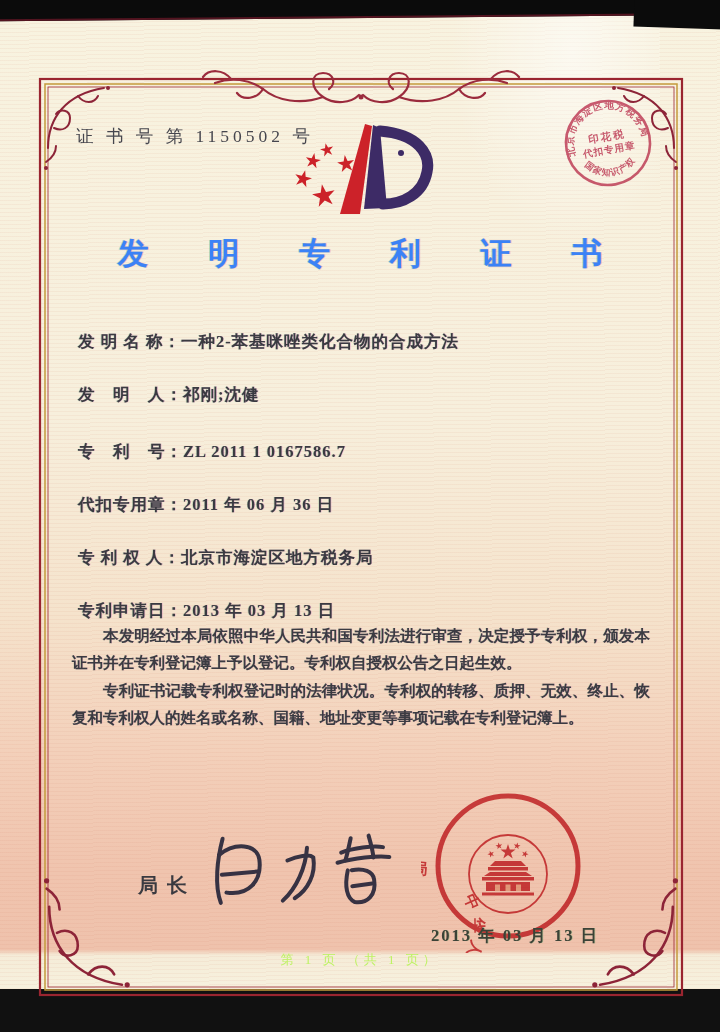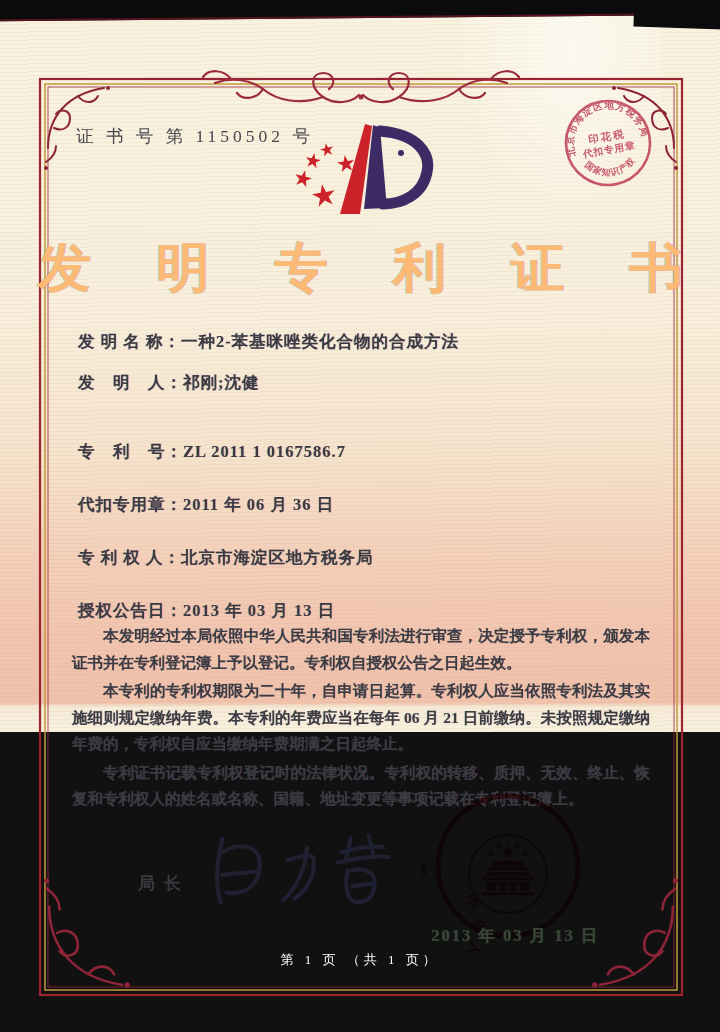--- a/index.html
+++ b/index.html
@@ -1,51 +1,51 @@
 <!DOCTYPE html>
 <html><head>
 <meta charset="utf-8">
 <style>
   html,body{margin:0;padding:0;width:720px;height:1032px;overflow:hidden;background:#111;}
-  .scan{position:absolute;inset:0;width:720px;height:732px;font-family:"Liberation Serif","DejaVu Serif",serif;}
+  .scan{position:absolute;inset:0;width:720px;height:989px;font-family:"Liberation Serif","DejaVu Serif",serif;}
   .paper{position:absolute;inset:0;background:linear-gradient(180deg,
       #f8f3e0 0%, #f7efdc 42%, #f5e3cc 62%, #f3d0ba 76%, #f0c4ae 88%, #efc2ac 96%,
       #f5ecd8 96.6%, #f7f1de 100%);}
   .paper::before{content:"";position:absolute;inset:0;pointer-events:none;
       background:repeating-linear-gradient(179deg, rgba(205,110,85,0.07) 0 1px, rgba(255,255,255,0) 1px 4px);}
   .paper::after{content:"";position:absolute;left:440px;top:0;width:220px;height:260px;pointer-events:none;
       background:radial-gradient(ellipse at 60% 20%, rgba(255,255,255,0.55), rgba(255,255,255,0) 65%);}
   .top-band{position:absolute;left:-6px;top:-10px;width:740px;height:26px;background:#0b0b0b;
       transform:rotate(-0.5deg);border-bottom:2px solid #531420;z-index:6;}
   .top-corner{position:absolute;right:-4px;top:-6px;width:90px;height:34px;background:#0b0b0b;
       transform:rotate(2deg);z-index:6;}
   .frame{position:absolute;inset:0;z-index:2;}
   .cert-no{position:absolute;left:76px;top:124px;font-size:17.5px;letter-spacing:4px;color:#46464e;z-index:3;}
   .logo{position:absolute;left:283px;top:116px;z-index:3;}
-  .title{position:absolute;left:0;top:233px;width:720px;text-align:center;font-size:53px;font-weight:bold;
-      color:#fdba74;letter-spacing:26px;text-indent:26px;z-index:3;
+  .title{position:absolute;left:0;top:233px;width:720px;text-align:center;font-size:31px;font-weight:bold;
+      color:#3b82f6;letter-spacing:26px;text-indent:26px;z-index:3;
       text-shadow:1px 0 rgba(190,40,170,0.30), -1px 0 rgba(30,150,90,0.28);}
   .fields{position:absolute;left:78px;top:0;z-index:3;}
   .field-row{position:absolute;left:0;white-space:nowrap;font-size:16.5px;font-weight:bold;color:#3a3a41;
       letter-spacing:1px;text-shadow:0.7px 0 rgba(190,40,170,0.25), -0.7px 0 rgba(30,150,90,0.22);}
-  .f0{top:331px;} .f1{top:372px;text-align:right;} .f2{top:441px;text-align:center;} .f3{top:494px;} .f4{top:547px;} .f5{top:600px;}
+  .f0{top:331px;} .f1{top:384px;text-align:right;} .f2{top:441px;text-align:center;} .f3{top:494px;} .f4{top:547px;} .f5{top:600px;}
   .paras{position:absolute;left:72px;top:622px;width:578px;z-index:3;}
   .paras p{margin:1px 0 2px 0;font-size:15.5px;line-height:26.5px;color:#3b3b42;text-align:justify;
       text-indent:2em;font-weight:bold;
       text-shadow:0.6px 0 rgba(190,40,170,0.22), -0.6px 0 rgba(30,150,90,0.20);}
-  .sig-label{position:absolute;left:138px;top:872px;font-size:17px;font-weight:bold;letter-spacing:9px;
+  .sig-label{position:absolute;left:138px;top:872px;font-size:20px;font-weight:bold;letter-spacing:9px;
       color:#3a3a40;z-index:4;}
   .signature{position:absolute;left:196px;top:830px;z-index:4;transform:rotate(-2deg);}
   .tax-stamp{position:absolute;left:553px;top:88px;z-index:4;mix-blend-mode:multiply;opacity:0.92;}
   .big-seal{position:absolute;left:421px;top:779px;z-index:4;mix-blend-mode:multiply;opacity:0.95;}
   .seal-date{position:absolute;left:430px;top:925px;width:170px;text-align:center;font-size:16.5px;
       font-weight:bold;letter-spacing:2px;color:#3c4237;z-index:5;
       text-shadow:0.7px 0 rgba(60,160,90,0.35);}
   .footer{position:absolute;left:0;top:951px;width:720px;text-align:center;font-size:13px;
-      letter-spacing:4px;color:#ffffff;z-index:3;}
+      letter-spacing:4px;color:#bef264;z-index:3;}
 </style>
 </head>
 <body>
 
 <div class="scan">
   <div class="paper"></div>
 
   <svg class="frame" width="720" height="1032" viewBox="0 0 720 1032">
     <defs>
       <path id="star" d="M0,-1 L0.2245,-0.309 0.951,-0.309 0.363,0.118 0.588,0.809 0,0.382 -0.588,0.809 -0.363,0.118 -0.951,-0.309 -0.2245,-0.309 Z"></path>
@@ -115,26 +115,25 @@
   </svg>
 
   <div class="title">发 明 专 利 证 书</div>
 
   <div class="fields">
     <div class="field-row f0"><span>发 明 名 称：</span><span>一种2-苯基咪唑类化合物的合成方法</span></div>
     <div class="field-row f1"><span>发　明　人：</span><span>祁刚;沈健</span></div>
     <div class="field-row f2"><span>专　利　号：</span><span>ZL 2011 1 0167586.7</span></div>
     <div class="field-row f3"><span>代扣专用章：</span><span>2011 年 06 月 36 日</span></div>
     <div class="field-row f4"><span>专 利 权 人：</span><span>北京市海淀区地方税务局</span></div>
-    <div class="field-row f5"><span>授权公告日：</span><span>2013 年 03 月 13 日</span></div>
+    <div class="field-row f5"><span>专利申请日：</span><span>2013 年 03 月 13 日</span></div>
   </div>
 
   <div class="paras">
     <p>本发明经过本局依照中华人民共和国专利法进行审查，决定授予专利权，颁发本证书并在专利登记簿上予以登记。专利权自授权公告之日起生效。</p>
-    <p>本专利的专利权期限为二十年，自申请日起算。专利权人应当依照专利法及其实施细则规定缴纳年费。本专利的年费应当在每年 06 月 21 日前缴纳。未按照规定缴纳年费的，专利权自应当缴纳年费期满之日起终止。</p>
     <p>专利证书记载专利权登记时的法律状况。专利权的转移、质押、无效、终止、恢复和专利权人的姓名或名称、国籍、地址变更等事项记载在专利登记簿上。</p>
   </div>
 
   <div class="sig-label">局长</div>
   <svg class="signature" width="210" height="95" viewBox="0 0 210 95" aria-label="田力普">
     <g fill="none" stroke="#232338" stroke-width="4" stroke-linecap="round" opacity="0.9">
       <path d="M28,6 C22,26 18,52 24,70"></path>
       <path d="M24,22 C40,10 62,12 64,28 C66,50 52,64 30,60"></path>
       <path d="M26,42 L62,40"></path>
       <path d="M92,30 C102,26 114,24 118,28 C120,44 112,60 98,68"></path>

